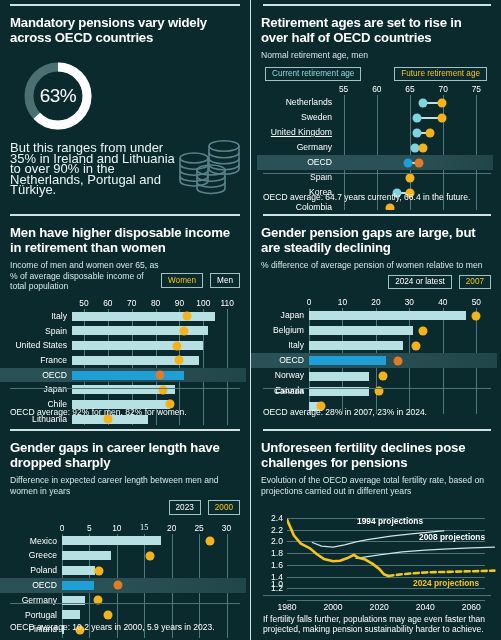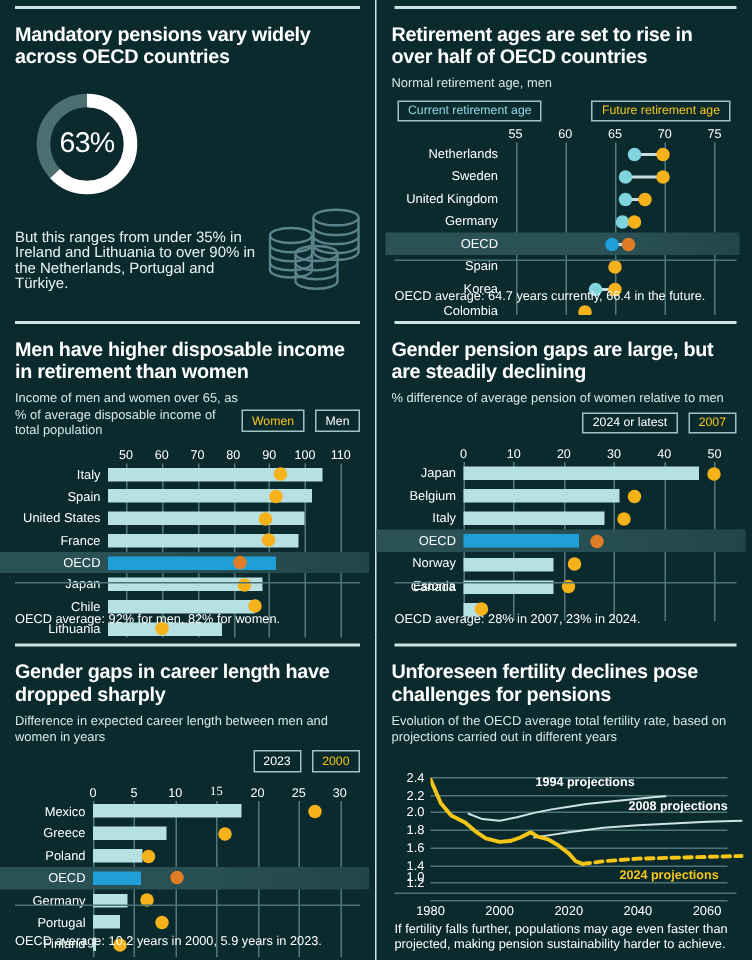--- a/index.html
+++ b/index.html
@@ -49,21 +49,21 @@
   .donutwrap{ width:96px; flex:0 0 96px; display:flex; justify-content:center;}
   .donut{ position:relative; width:74px; height:74px; }
   .donut svg{ display:block; }
   .donut .val{
     position:absolute; inset:0; display:flex; align-items:center; justify-content:center;
     font-size:19px; font-weight:400; letter-spacing:-.5px;
   }
   .p1text{ font-size:8.6px; line-height:10.6px; color:#eaf4f4; padding-right:8px; }
   .p1bottom{
     position:absolute; left:10px; bottom:14px; width:170px;
-    font-size:10px; line-height:10.6px; color:#eaf4f4;
+    font-size:13px; line-height:10.6px; color:#eaf4f4;
   }
   .coins{ position:absolute; right:6px; bottom:8px; }
   
   .chart{ position:relative; margin-top:6px; }
   .axis{ position:relative; height:11px; }
   .axis span{
     position:absolute; transform:translateX(-50%);
     font-size:8.4px; color:#ffffff; top:0;
   }
   .plot{ position:relative; }
@@ -183,21 +183,21 @@
           <div class="gridline" style="left: 72.7273%;"></div>
           <div class="gridline" style="left: 95.4545%;"></div>
           <div class="rowlab" style="top: 0px; line-height: 15px;">Netherlands</div>
           <div class="dbline" style="top: 7.5px; left: 59.0909%; width: 12.7273%;"></div>
           <div class="dot cy" style="top: 7.5px; left: 59.0909%;"></div>
           <div class="dot" style="top: 7.5px; left: 71.8182%;"></div>
           <div class="rowlab" style="top: 15px; line-height: 15px;">Sweden</div>
           <div class="dbline" style="top: 22.5px; left: 54.5455%; width: 17.2727%;"></div>
           <div class="dot cy" style="top: 22.5px; left: 54.5455%;"></div>
           <div class="dot" style="top: 22.5px; left: 71.8182%;"></div>
-          <div class="rowlab" style="top: 30px; line-height: 15px;">United Kingdom</div>
+          <div class="rowlab" style="top: 30px; line-height: 15px; text-decoration: underline;">United Kingdom</div>
           <div class="dbline" style="top: 37.5px; left: 54.5455%; width: 9.09091%;"></div>
           <div class="dot cy" style="top: 37.5px; left: 54.5455%;"></div>
           <div class="dot" style="top: 37.5px; left: 63.6364%;"></div>
           <div class="rowlab" style="top: 45px; line-height: 15px;">Germany</div>
           <div class="dbline" style="top: 52.5px; left: 53.6364%; width: 5.45455%;"></div>
           <div class="dot cy" style="top: 52.5px; left: 53.6364%;"></div>
           <div class="dot" style="top: 52.5px; left: 59.0909%;"></div>
           <div class="rowband" style="top: 60px; height: 15px; left: -80px; right: -10px;"></div>
           <div class="rowlab" style="top: 60px; line-height: 15px;">OECD</div>
           <div class="dbline" style="top: 67.5px; left: 48.6364%; width: 7.72727%;"></div>

